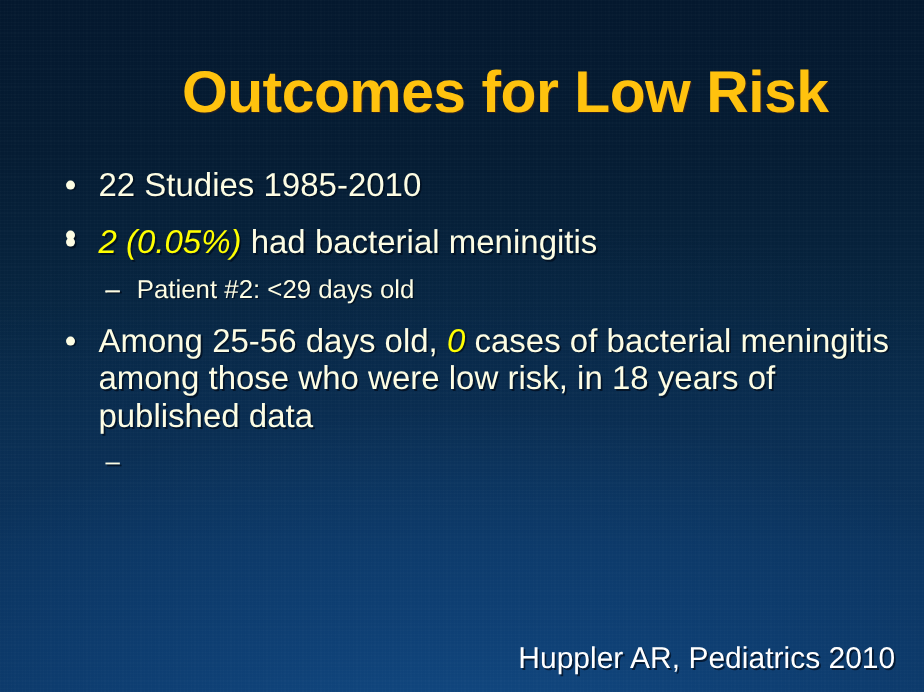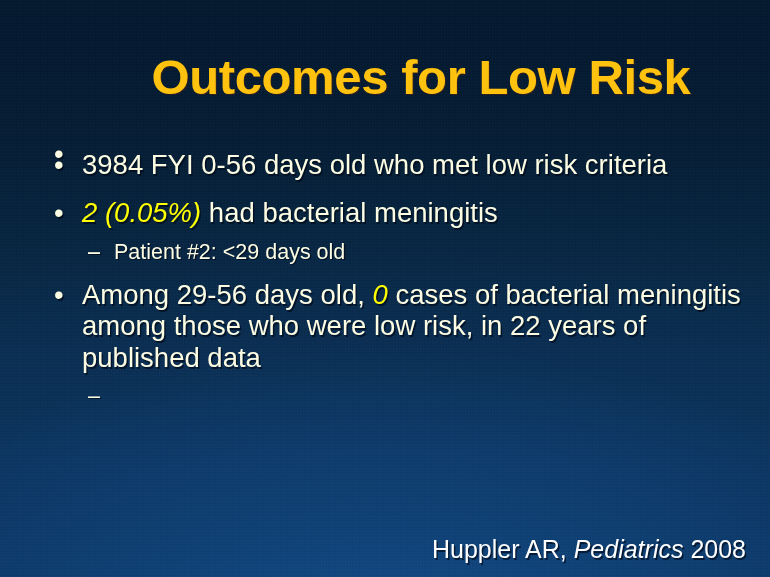--- a/index.html
+++ b/index.html
@@ -122,39 +122,39 @@
   .citation {
     position: absolute;
     right: 24px;
     bottom: 14px;
     color: #ffffff;
     font-size: 25px;
     line-height: 1.1;
     white-space: nowrap;
     text-shadow: 1.5px 1.5px 0 rgba(0, 12, 28, 0.7);
   }
-  .citation .journal { font-style: italic; }
+  .citation .journal { }
 </style>
 </head>
 <body>
 
 <div class="slide">
   <div class="content">
 
     <div class="title">Outcomes for Low Risk</div>
 
     <div class="body-list">
 
       <div class="l1">
         <span class="dot">•</span>
+        <span>22 Studies 1985-2010</span>
       </div>
 
       <div class="l1">
         <span class="dot">•</span>
-        <span>3984 FYI 0-56 days old who met low risk criteria</span>
       </div>
 
       <div class="spacer-sm"></div>
 
       <div class="l1">
         <span class="dot">•</span>
         <span class="hl">2 (0.05%)</span><span> had bacterial meningitis</span>
       </div>
 
       <div class="grp-sub">
@@ -164,29 +164,29 @@
         <div class="l2">
           <span class="dash">–</span>
           <span>Patient #2: &lt;29 days old</span>
         </div>
       </div>
 
       <div class="spacer-md"></div>
 
       <div class="l1">
         <span class="dot">•</span>
-        <span>Among 29-56 days old, </span><span class="hl">0</span><span> cases of bacterial meningitis among those who were low risk, in 22 years of published data</span>
+        <span>Among 25-56 days old, </span><span class="hl">0</span><span> cases of bacterial meningitis among those who were low risk, in 18 years of published data</span>
       </div>
 
       <div class="grp-sub">
         <div class="l2">
           <span class="dash">–</span>
         </div>
       </div>
 
     </div>
 
     <div class="citation">
-      <span>Huppler AR, </span><span class="journal">Pediatrics</span><span> 2008</span>
+      <span>Huppler AR, </span><span class="journal">Pediatrics</span><span> 2010</span>
     </div>
 
   </div>
 </div>
 
 </body></html>

